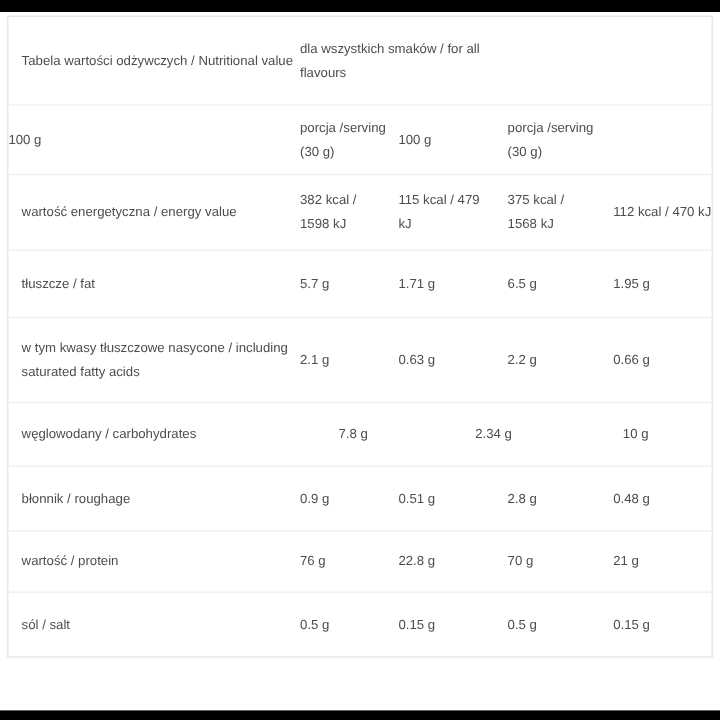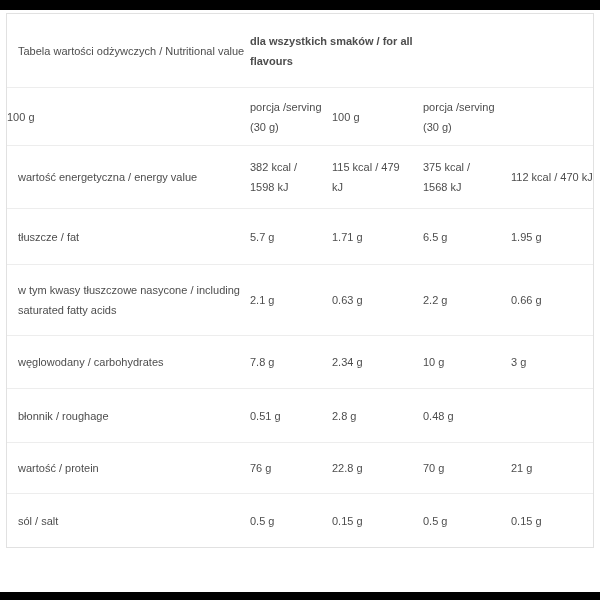--- a/index.html
+++ b/index.html
@@ -32,33 +32,33 @@
     align-items: center;
     border-top: 1px solid #ededed;
   }
   .row:first-child { border-top: none; }
   
   .row:nth-child(1)  { height: 73px; }
   .row:nth-child(2)  { height: 57px; }
   .row:nth-child(3)  { height: 62px; }
   .row:nth-child(4)  { height: 55px; }
   .row:nth-child(5)  { height: 70px; }
-  .row:nth-child(6)  { height: 52px; }
+  .row:nth-child(6)  { height: 52px; gap: 32px; }
   .row:nth-child(7)  { height: 53px; }
   .row:nth-child(8)  { height: 50px; }
   .row:nth-child(9)  { height: 53px; }
   .row:nth-child(10) { height: 49px; font-style: italic; }
   .cell {
     font-size: 11px;
     line-height: 20px;
     color: #4d4d4d;
     white-space: pre;      
   }
   .cell.label { padding-left: 11px; }
-  .span-2-3 { grid-column: 2 / span 2; font-weight: bold; }
+  .span-2-3 { grid-column: 2 / span 2; }
   .span-4-5 { grid-column: 4 / span 2; }
 </style>
 </head>
 <body>
 
 <div class="top-bar"></div>
 
 <div class="nutrition-table">
 
   <div class="row">
@@ -108,20 +108,21 @@
     <div class="cell label">węglowodany / carbohydrates</div>
     <div class="cell">7.8 g</div>
     <div class="cell">2.34 g</div>
     <div class="cell">10 g</div>
     <div class="cell">3 g</div>
   </div>
 
 
   <div class="row">
     <div class="cell label">błonnik / roughage</div>
+    <div class="cell">0.9 g</div>
     <div class="cell">0.51 g</div>
     <div class="cell">2.8 g</div>
     <div class="cell">0.48 g</div>
   </div>
 
   <div class="row">
     <div class="cell label">wartość / protein</div>
     <div class="cell">76 g</div>
     <div class="cell">22.8 g</div>
     <div class="cell">70 g</div>

